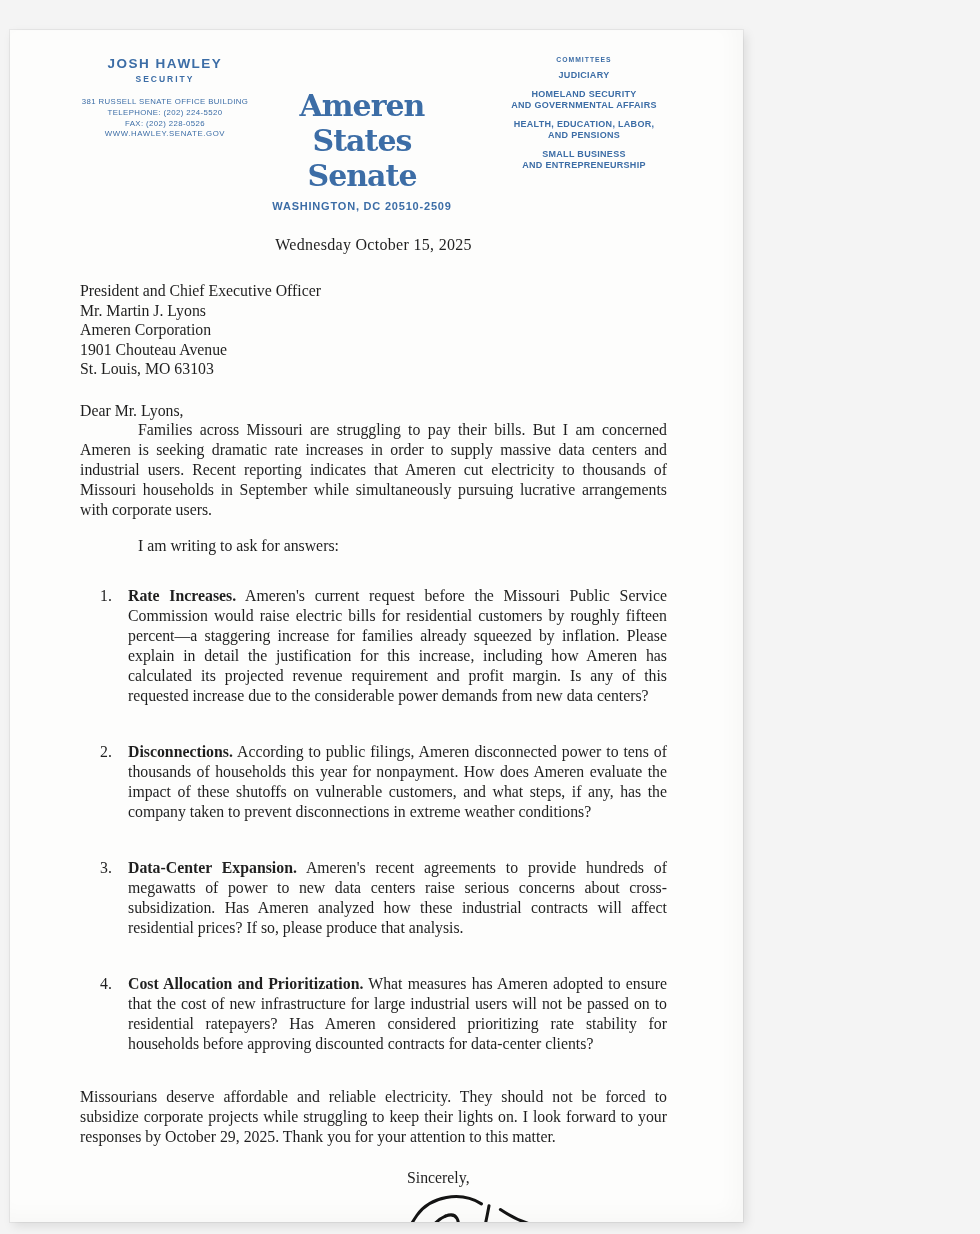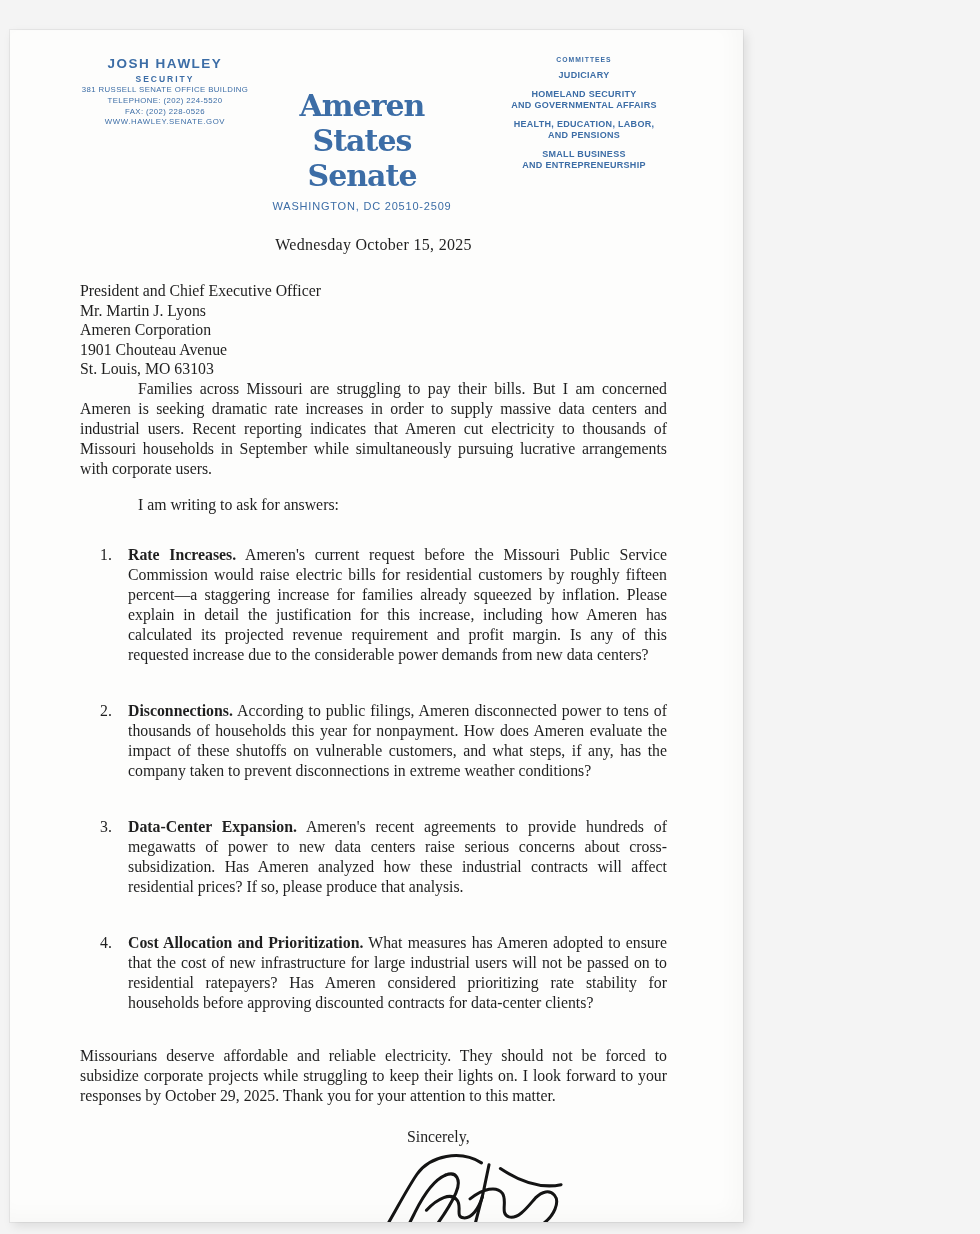--- a/index.html
+++ b/index.html
@@ -20,31 +20,31 @@
     padding:0 76px 0 70px;
     overflow:hidden;
     filter:blur(0.25px);
   }
   
   .letterhead { display:flex; padding-top:26px; color:#3c6da6; }
   .lh-left { width:200px; margin-left:-15px; text-align:center; font-family:"Liberation Sans", sans-serif; }
   .lh-name { font-size:13.5px; font-weight:bold; letter-spacing:1.5px; }
   .lh-state { font-size:8.5px; letter-spacing:2px; margin-top:3px; font-weight:bold; }
   .lh-addr { font-size:7.8px; letter-spacing:0.4px; line-height:11px; }
-  .lh-addr.first { }
+  .lh-addr.first { margin-top:12px; }
   .lh-web { font-size:7.8px; letter-spacing:0.6px; }
   .lh-center { flex:1; text-align:center; }
   .senate-title {
     font-family:"DejaVu Serif", serif;
     font-size:30px; font-weight:bold; letter-spacing:-1px;
     margin-top:32px;
   }
   .senate-sub {
     font-family:"Liberation Sans", sans-serif;
-    font-size:11px; font-weight:normal; letter-spacing:0.8px; margin-top:7px;
+    font-size:11px; font-weight:bold; letter-spacing:0.8px; margin-top:7px;
   }
   .lh-right { width:250px; margin-right:-42px; text-align:center; font-family:"Liberation Sans", sans-serif; }
   .committees-heading { font-size:6.8px; letter-spacing:1px; font-weight:bold; }
   .committee { margin-top:7px; }
   .c-line { font-size:9px; line-height:11.5px; letter-spacing:0.3px; font-weight:bold; }
   .c-line:empty { display:none; }
   
   .date { text-align:center; margin-top:24px; font-size:16px; letter-spacing:0.3px; }
   .recipient { margin-top:27px; font-size:15.8px; line-height:19.5px; }
   .salutation { margin-top:23px; font-size:15.8px; }
@@ -110,20 +110,21 @@
   <div class="date">Wednesday October 15, 2025</div>
 
   <div class="recipient">
     <div>President and Chief Executive Officer</div>
     <div>Mr. Martin J. Lyons</div>
     <div>Ameren Corporation</div>
     <div>1901 Chouteau Avenue</div>
     <div>St. Louis, MO 63103</div>
   </div>
 
+  <div class="salutation">Dear Mr. Lyons,</div>
 
   <p class="para indent">Families across Missouri are struggling to pay their bills. But I am concerned Ameren is seeking dramatic rate increases in order to supply massive data centers and industrial users. Recent reporting indicates that Ameren cut electricity to thousands of Missouri households in September while simultaneously pursuing lucrative arrangements with corporate users.</p>
 
   <p class="para indent leadin">I am writing to ask for answers:</p>
 
   <ol class="questions">
     <li>
       <span class="q-num">1.</span>
       <span class="q-text"><span class="q-title">Rate Increases.</span> <span>Ameren's current request before the Missouri Public Service Commission would raise electric bills for residential customers by roughly fifteen percent—a staggering increase for families already squeezed by inflation. Please explain in detail the justification for this increase, including how Ameren has calculated its projected revenue requirement and profit margin. Is any of this requested increase due to the considerable power demands from new data centers?</span></span>
     </li>

